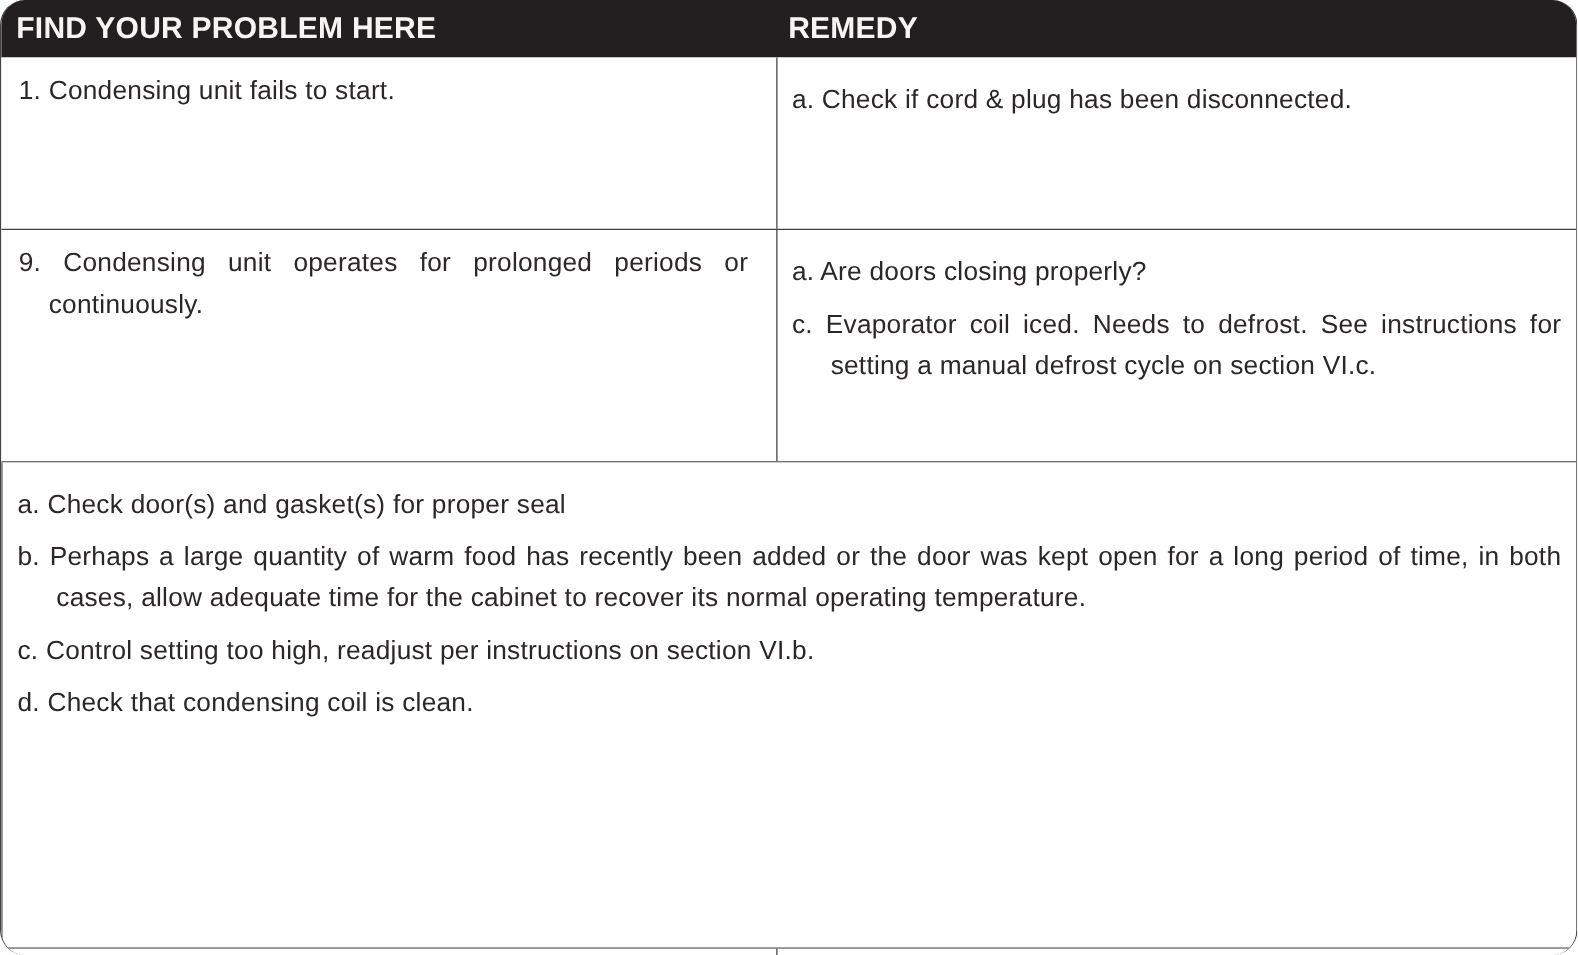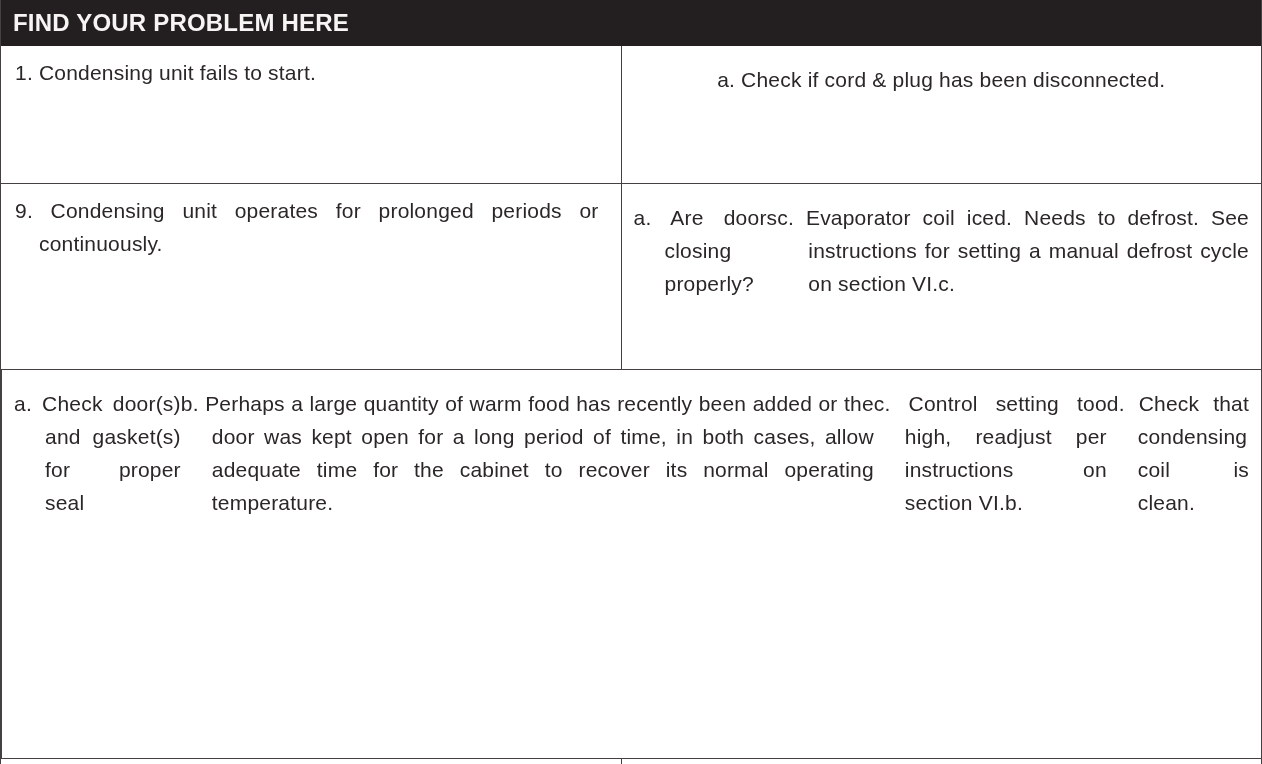--- a/index.html
+++ b/index.html
@@ -10,20 +10,21 @@
     position: relative;
     width: 1262px;
     height: 764px;
     background: var(--page-bg, #ffffff);
     color: var(--body-text, #2b2728);
     border-left: 1.5px solid var(--border, #454142);
     border-right: 1.5px solid var(--border, #454142);
     display: flex;
     flex-direction: column;
     overflow: hidden;
+    border-radius: 20px;
   }
 
   
   .thead {
     display: flex;
     height: 46px;
     flex: 0 0 46px;
     background: var(--header-bg, #231f20);
     color: var(--header-text, #f7f5f4);
     font-weight: bold;
@@ -58,22 +59,21 @@
     width: 100%;
     text-align: justify;
     padding-left: 24px;
     text-indent: -24px;
   }
 
   .remedy-cell {
     flex: 1;
     border-left: 1.5px solid var(--border, #454142);
     display: flex;
-    flex-direction: row;
-    justify-content: center;
+    flex-direction: column;
     padding: 12px 12px;
   }
   .remedy-item {
     padding-left: 31px;
     text-indent: -31px;
     text-align: justify;
     margin: 4.5px 0;
   }
 
   
@@ -81,20 +81,21 @@
   .partial-row .p-left  { width: 619.5px; flex: 0 0 619.5px; }
   .partial-row .p-right { flex: 1; border-left: 1.5px solid var(--border, #454142); }
 </style>
 </head>
 <body>
 
 <div class="page">
 
   <div class="thead">
     <div class="th col-problem">FIND YOUR PROBLEM HERE</div>
+    <div class="th col-remedy">REMEDY</div>
   </div>
 
   <div id="rows">
       <div class="row row-0">
         <div class="cell problem-cell">
           <div class="problem-text">1. Condensing unit fails to start.</div>
         </div>
         <div class="cell remedy-cell">
           <div class="remedy-item">a. Check if cord &amp; plug has been disconnected.</div>
         </div>

